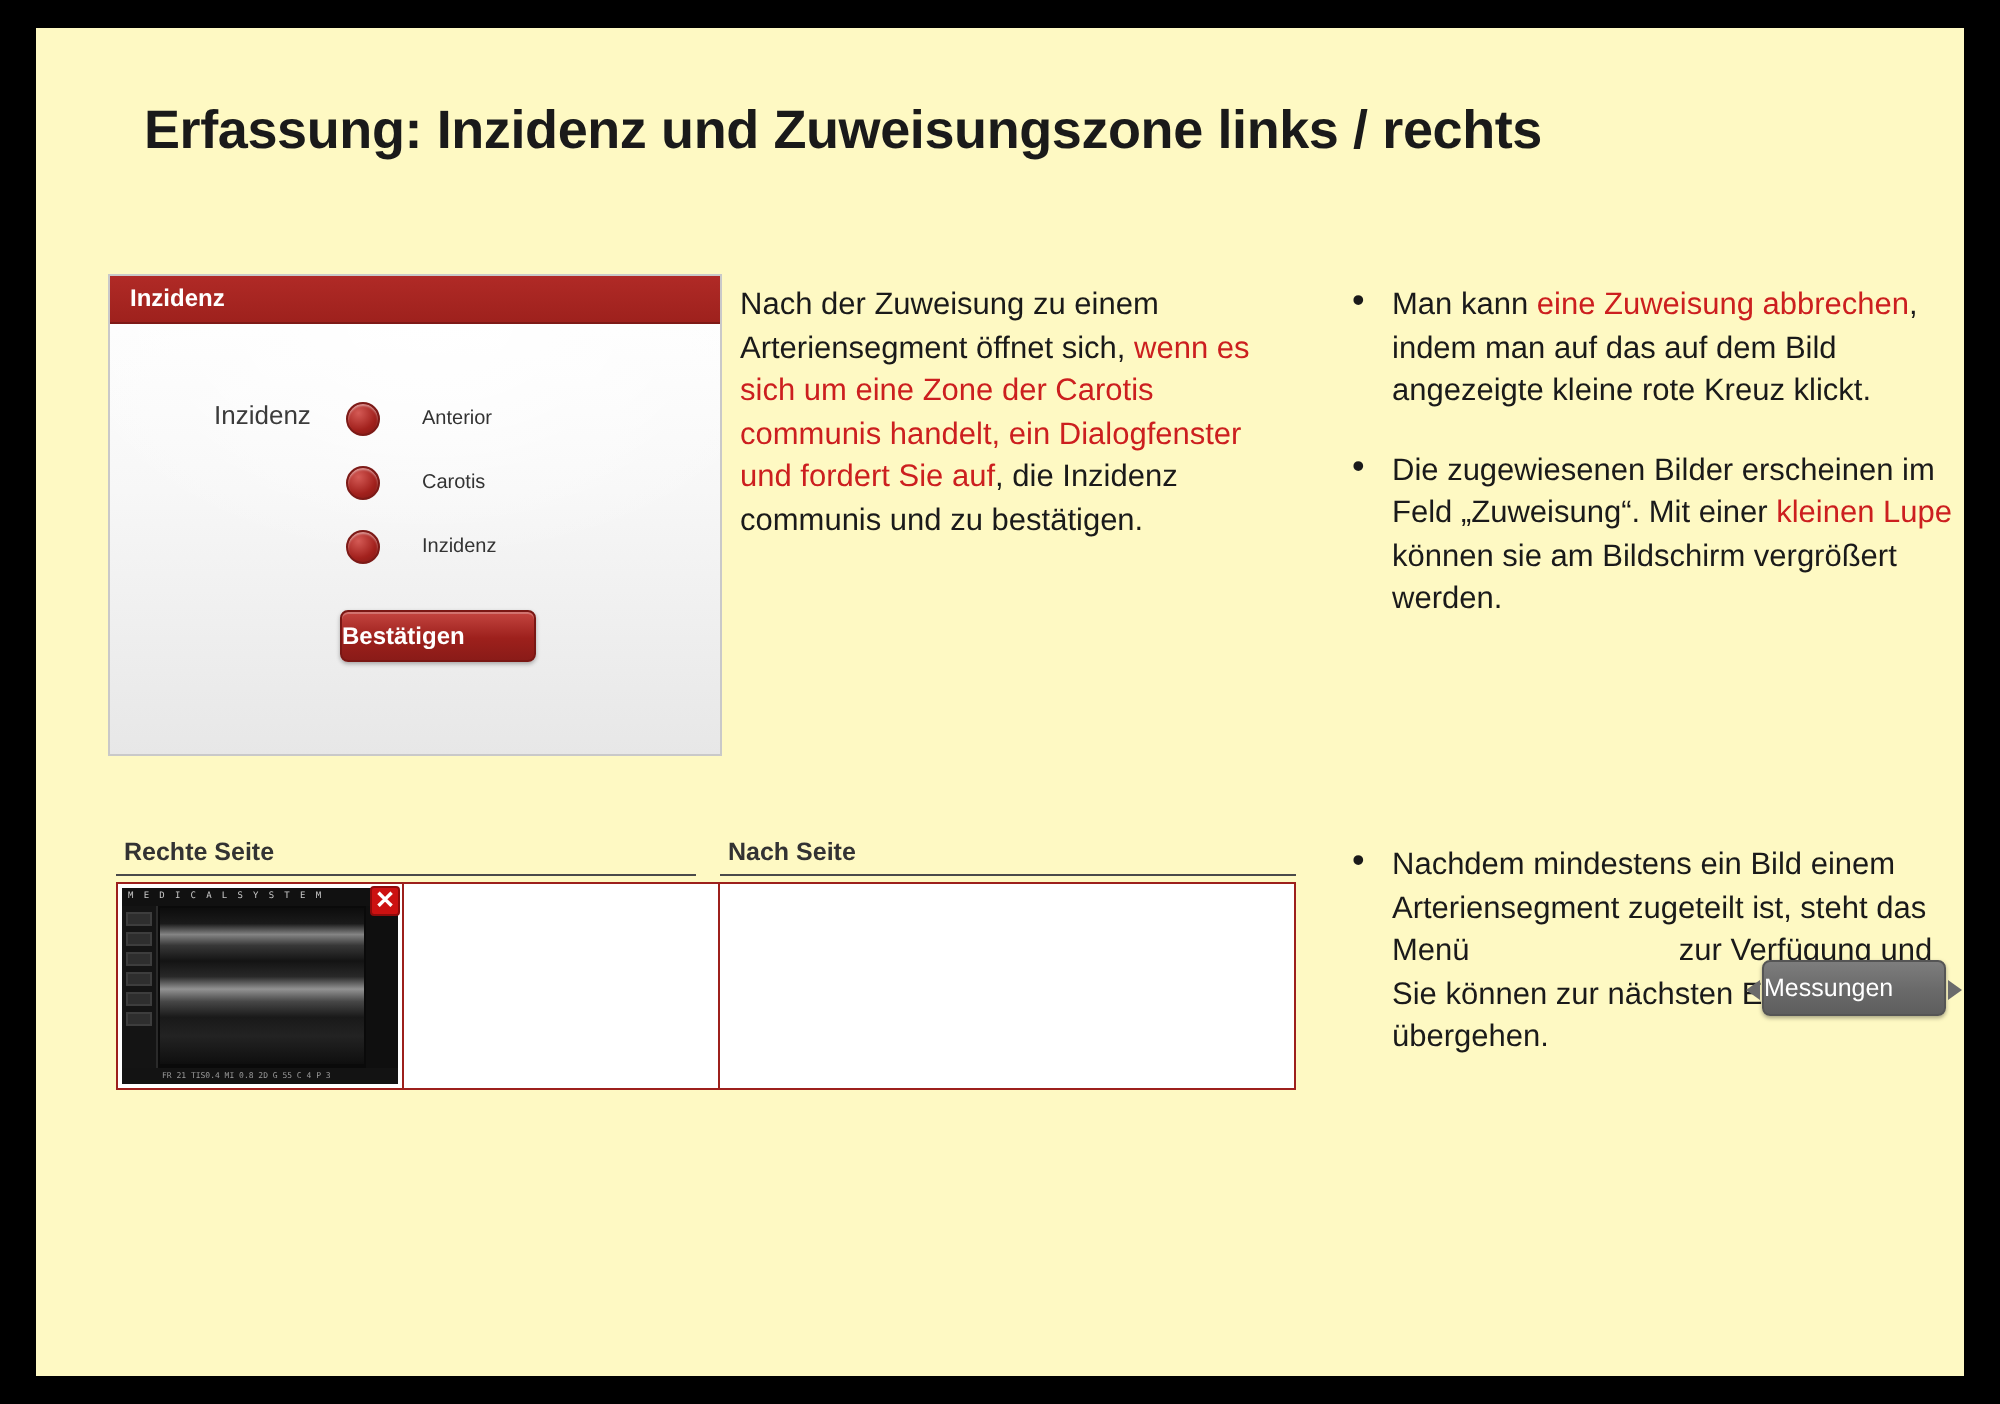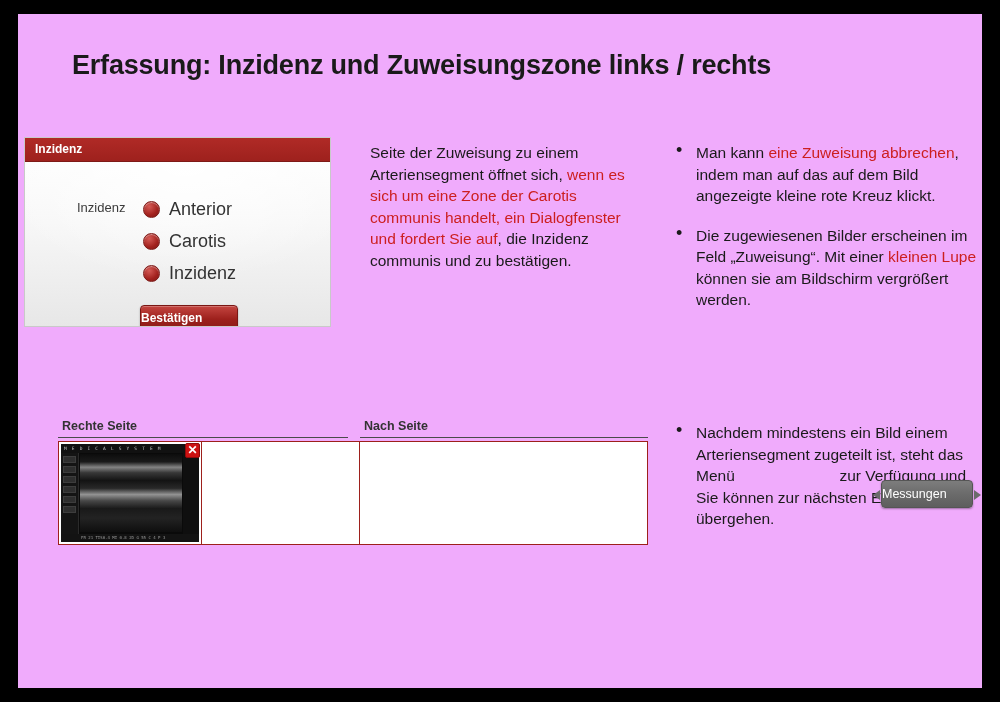--- a/index.html
+++ b/index.html
@@ -13,40 +13,40 @@
     height: 702px;
     font-family: "Liberation Sans", sans-serif;
     overflow: hidden;
   }
   .slide {
     position: absolute;
     left: 18px;
     top: 14px;
     width: 964px;
     height: 674px;
-    background: #f0abfc;
+    background: #fef9c3;
   }
   .slide-title {
     position: absolute;
     left: 54px;
     top: 36px;
     width: 860px;
     font-size: 27px;
     font-weight: bold;
     color: #1a1a1a;
     letter-spacing: -0.2px;
   }
 
   
   .dialog {
     position: absolute;
-    left: 6px;
+    left: 36px;
     top: 123px;
     width: 307px;
-    height: 190px;
+    height: 241px;
     background: linear-gradient(to bottom, #ffffff 0%, #f7f7f7 45%, #e7e7e7 100%);
     border: 1px solid #c9c9c9;
     overflow: hidden;
   }
   .dialog-titlebar {
     position: absolute;
     left: 0; top: 0;
     width: 100%;
     height: 24px;
     background: linear-gradient(to bottom, #b02a26 0%, #9e211d 100%);
@@ -89,22 +89,23 @@
   .radio-dot {
     width: 17px;
     height: 17px;
     border-radius: 50%;
     background: radial-gradient(circle at 35% 30%, #d45a55 0%, #a2211d 60%, #7d1714 100%);
     border: 1px solid #7c1a17;
     box-shadow: inset 0 1px 1px rgba(255,255,255,0.45);
     margin-right: 9px;
   }
   .radio-label {
-    font-size: 18px;
+    font-size: 10px;
     color: #333;
+    margin-left: 12px;
   }
   .confirm-btn {
     position: absolute;
     left: 115px;
     top: 167px;
     width: 98px;
     height: 26px;
     border-radius: 4px;
     background: linear-gradient(to bottom, #c44540 0%, #9d201c 55%, #8a1b18 100%);
     border: 1px solid #7a1714;
@@ -339,21 +340,21 @@
       <div class="radio-row">
         <span class="radio-dot"></span>
         <span class="radio-label">Inzidenz</span>
       </div>
     </div>
 
     <div class="confirm-btn">Bestätigen</div>
   </div>
 
   <div class="mid-text">
-    <span>Seite der Zuweisung zu einem Arteriensegment öffnet sich, </span><span class="red">wenn es sich um eine Zone der Carotis communis handelt, ein Dialogfenster und fordert Sie auf</span><span>, die Inzidenz communis und zu bestätigen.</span>
+    <span>Nach der Zuweisung zu einem Arteriensegment öffnet sich, </span><span class="red">wenn es sich um eine Zone der Carotis communis handelt, ein Dialogfenster und fordert Sie auf</span><span>, die Inzidenz communis und zu bestätigen.</span>
   </div>
 
   <div class="bullets">
     <div class="bullet">
       <span>Man kann </span><span class="red">eine Zuweisung abbrechen</span><span>, indem man auf das auf dem Bild angezeigte kleine rote Kreuz klickt.</span>
     </div>
     <div class="bullet">
       <span>Die zugewiesenen Bilder erscheinen im Feld „Zuweisung“. Mit einer </span><span class="red">kleinen Lupe</span><span> können sie am Bildschirm vergrößert werden.</span>
     </div>
   </div>

